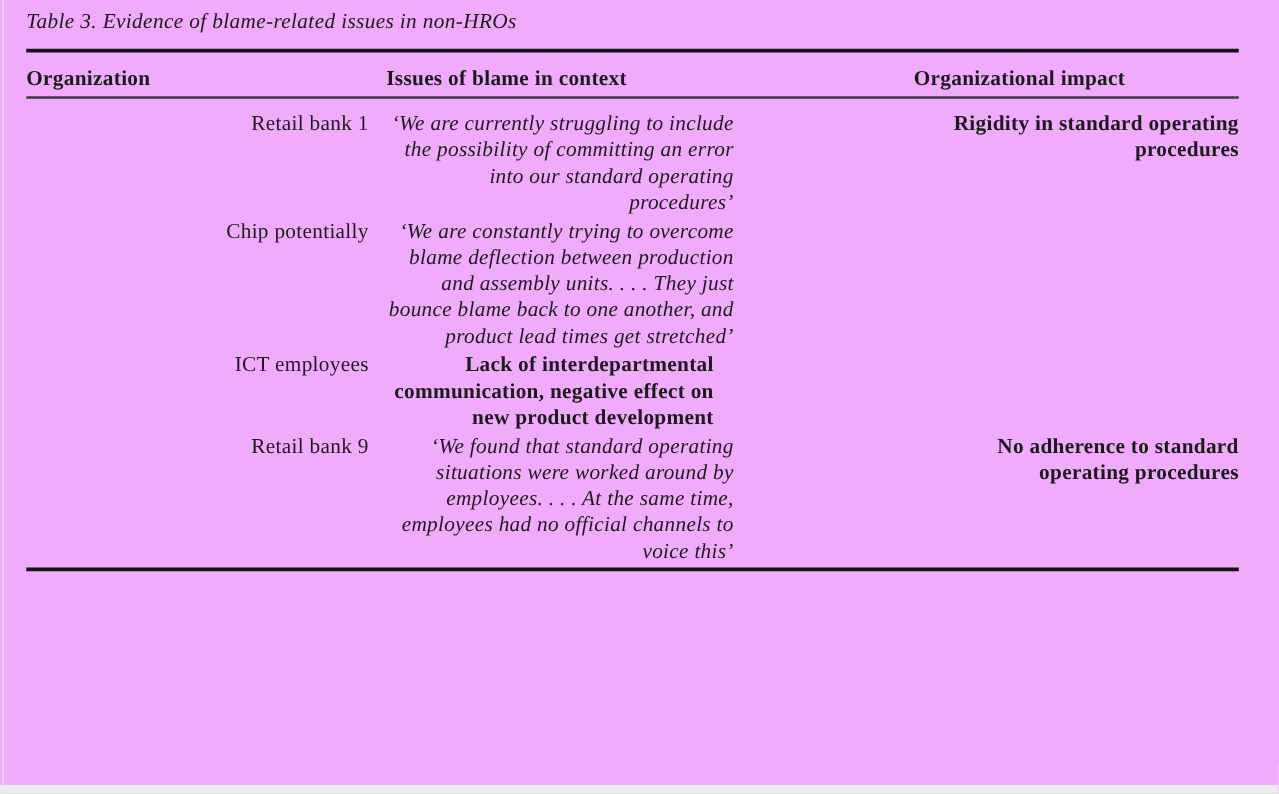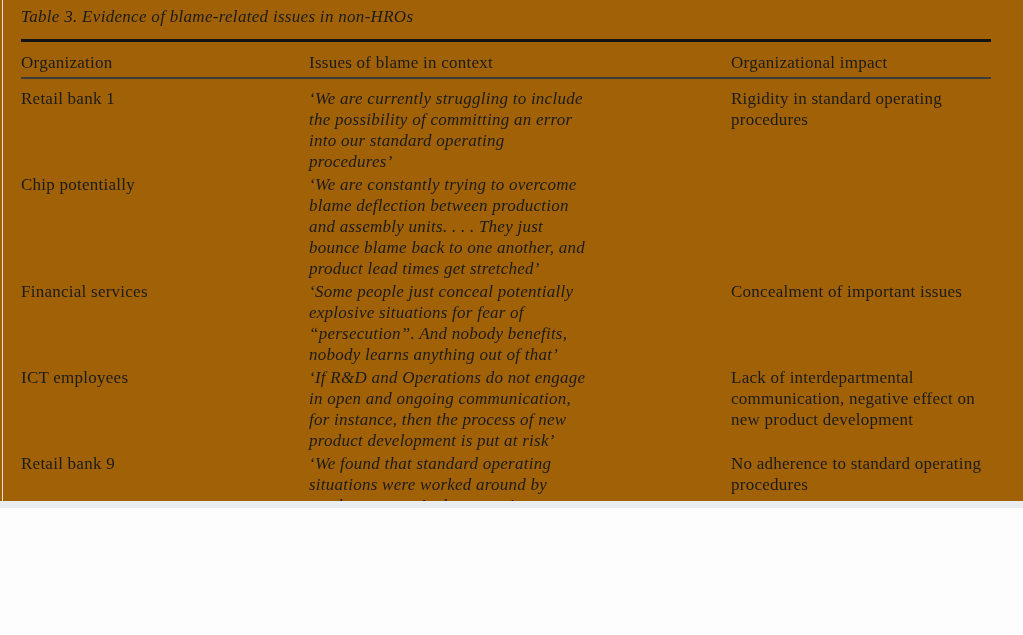--- a/index.html
+++ b/index.html
@@ -6,22 +6,22 @@
   html, body { margin: 0; padding: 0; }
   body {
     width: 1023px; height: 635px;
     background: #fdfdfd;
     font-family: "Liberation Serif", "DejaVu Serif", serif;
     color: #1b1b1b;
     overflow: hidden;
   }
   .page {
     position: relative;
-    width: 1023px; height: 508px;
-    background: #a16207;
+    width: 1023px; height: 635px;
+    background: #f0abfc;
     overflow: hidden;
   }
   .left-edge {
     position: absolute; left: 2px; top: 0;
     width: 1px; height: 635px;
     background: #e4e4e4;
   }
   .doc {
     position: absolute; left: 21px; top: 0;
     width: 970px;
@@ -42,31 +42,32 @@
     display: grid;
     grid-template-columns: 288px 422px 260px;
     width: 970px;
   }
   .header-row { padding-top: 10px; padding-bottom: 4px; }
   .hcell {
     font-size: 17px;
     line-height: 21px;
     letter-spacing: 0.25px;
     white-space: nowrap;
+    font-weight: bold;
   }
-  .tbody { padding-top: 9px; }
+  .tbody { padding-top: 9px; text-align: right; }
   .row { margin-bottom: 2px; }
   .cell {
     font-size: 17px;
     line-height: 21px;
     letter-spacing: 0.25px;
   }
   .cell.org   { padding-right: 14px; }
   .cell.issue { max-width: 284px; padding-right: 6px; font-style: italic; }
-  .cell.impact{ max-width: 262px; }
+  .cell.impact{ max-width: 262px; font-weight: bold; }
   .bottom-strip {
     position: absolute; left: 0; bottom: 0;
     width: 1023px; height: 7px;
     background: #ebeced;
   }
 </style>
 </head>
 <body>
 
 <div class="page">
@@ -91,29 +92,23 @@
         <div class="cell org">Retail bank 1</div>
         <div class="cell issue">‘We are currently struggling to include the possibility of committing an error into our standard operating procedures’</div>
         <div class="cell impact">Rigidity in standard operating procedures</div>
       </div>
 
       <div class="grid row">
         <div class="cell org">Chip potentially</div>
         <div class="cell issue">‘We are constantly trying to overcome blame deflection between production and assembly units. . . . They just bounce blame back to one another, and product lead times get stretched’</div>
       </div>
 
-      <div class="grid row">
-        <div class="cell org">Financial services</div>
-        <div class="cell issue">‘Some people just conceal potentially explosive situations for fear of “persecution”. And nobody benefits, nobody learns anything out of that’</div>
-        <div class="cell impact">Concealment of important issues</div>
-      </div>
 
       <div class="grid row">
         <div class="cell org">ICT employees</div>
-        <div class="cell issue">‘If R&amp;D and Operations do not engage in open and ongoing communication, for instance, then the process of new product development is put at risk’</div>
         <div class="cell impact">Lack of interdepartmental communication, negative effect on new product development</div>
       </div>
 
       <div class="grid row">
         <div class="cell org">Retail bank 9</div>
         <div class="cell issue">‘We found that standard operating situations were worked around by employees. . . . At the same time, employees had no official channels to voice this’</div>
         <div class="cell impact">No adherence to standard operating procedures</div>
       </div>
 
     </div>

